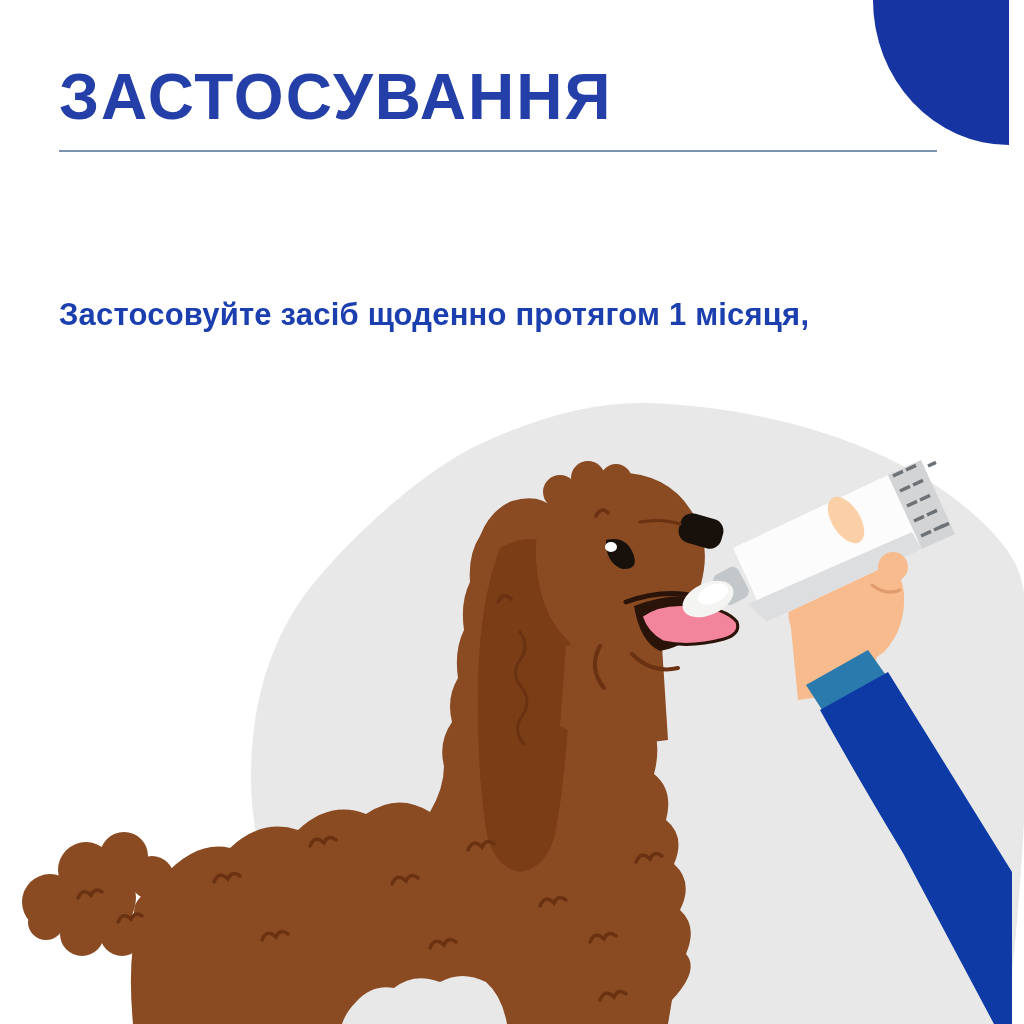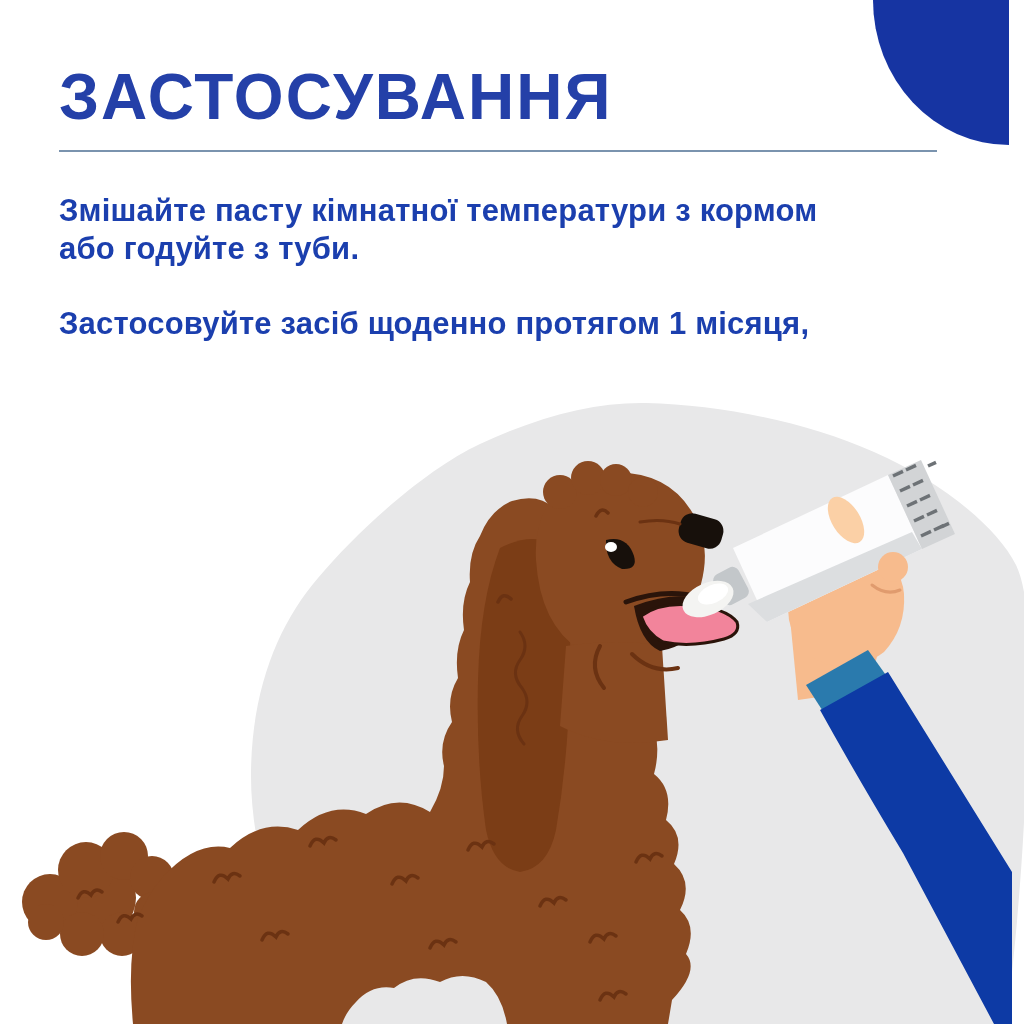--- a/index.html
+++ b/index.html
@@ -33,38 +33,34 @@
   .divider{
     position:absolute;left:59px;top:150px;width:878px;height:2px;
     background:var(--divider);
   }
   .intro-paragraph{
     position:absolute;left:59px;width:900px;margin:0;
     color:var(--text-blue);font-size:31px;font-weight:bold;line-height:38px;
     letter-spacing:0.2px;white-space:nowrap;
   }
   .intro-paragraph.p1{top:192px;}
-  .intro-paragraph.p2{top:305px;}
+  .intro-paragraph.p2{top:296px;}
   .illustration{position:absolute;left:0;top:0;width:1024px;height:1024px;}
 </style>
 </head>
 <body>
 
 <div class="page">
 
   <div class="corner-shape"></div>
 
   <div class="page-title">ЗАСТОСУВАННЯ</div>
 
   <div class="divider"></div>
 
-  <p class="intro-paragraph p1">
-    <span>Змішайте пасту кімнатної температури з кормом</span><br>
-    <span>або годуйте з туби.</span>
-  </p>
 
   <p class="intro-paragraph p2">
     <span>Застосовуйте засіб щоденно протягом 1 місяця,</span><br>
   </p>
 
   <svg class="illustration" viewBox="0 0 1024 1024" aria-hidden="true">
 
     <path d="M 312 1024
          C 286 950 250 858 251 772
          C 252 686 280 622 318 578

